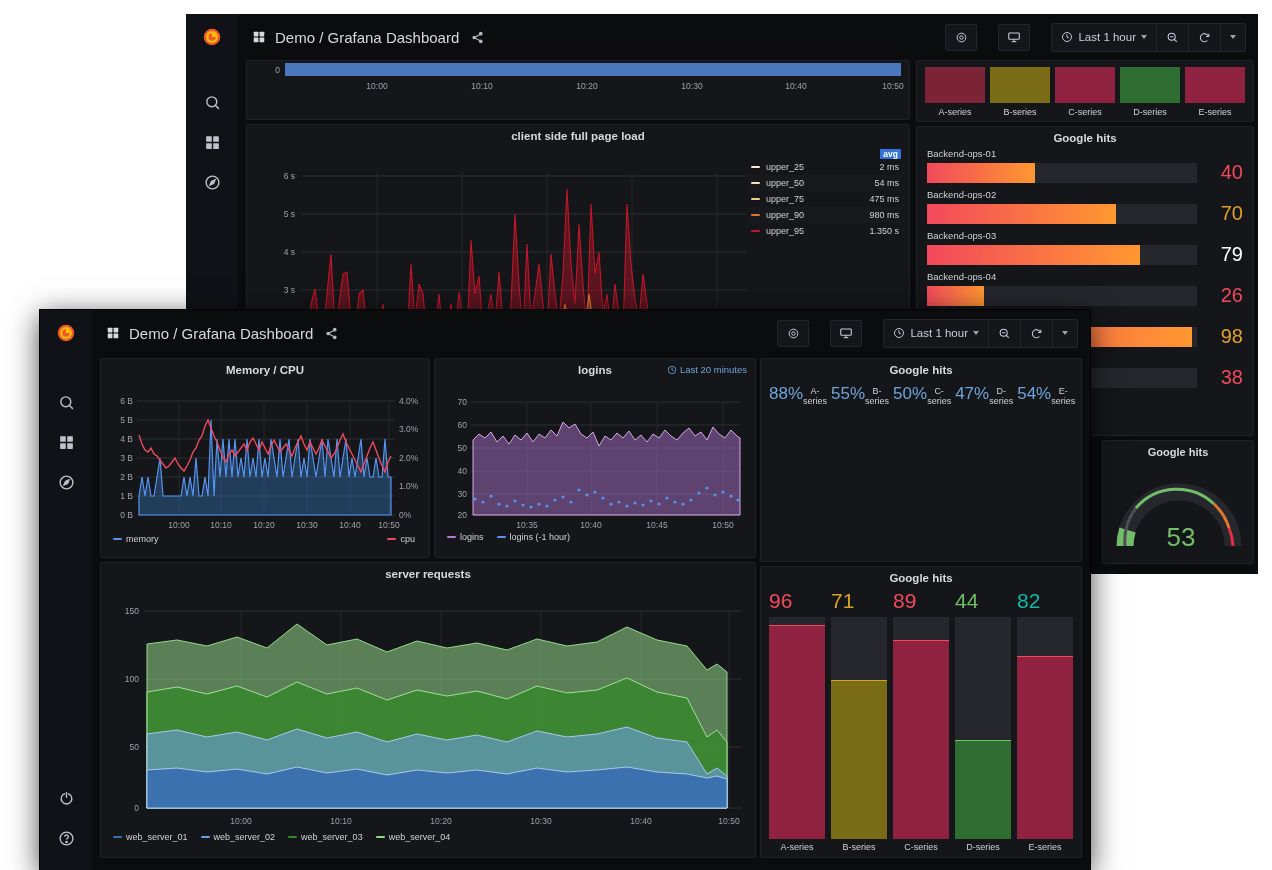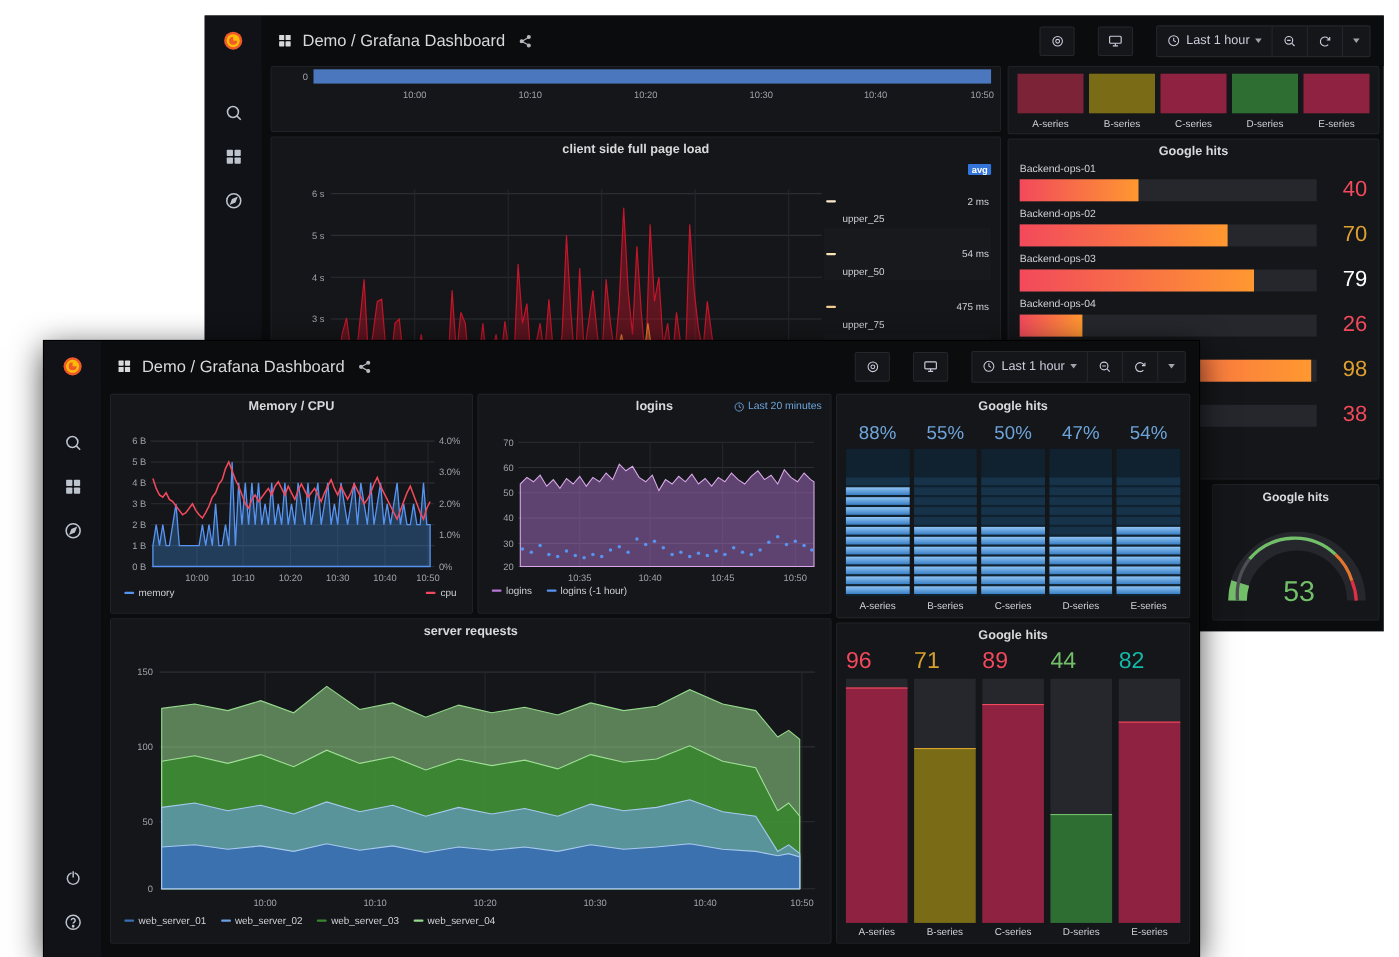--- a/index.html
+++ b/index.html
@@ -57,26 +57,26 @@
 
   .panelhdr-right{position:absolute;right:8px;top:5px;color:#6ea4d9;font-size:9.5px;
                   display:flex;align-items:center;gap:3px;}
 
   
   .tlegend{position:absolute;right:8px;top:24px;width:152px;font-size:9px;}
   .tlegend .hdr{display:flex;justify-content:flex-end;}
   .tlegend .hdr span{background:#3274d9;color:#fff;padding:0 3px;border-radius:1px;font-weight:600;font-size:8.5px;}
   .tlegend .row{display:flex;align-items:center;gap:6px;padding:3px 2px;}
   .tlegend .row:nth-child(odd){background:#18191d;}
-  .tlegend .nm{color:#cfd2d7;flex:1;margin-top:32px;}
+  .tlegend .nm{color:#cfd2d7;flex:1;}
   .tlegend .vl{color:#cfd2d7;text-align:right;}
 
   
   .lcd-wrap{display:flex;height:100%;padding:4px 8px 4px;box-sizing:border-box;gap:4px;}
-  .lcd-col{flex:1;display:flex;flex-direction:column;}
+  .lcd-col{flex:1;display:flex;flex-direction:row;}
   .lcd-val{text-align:center;color:#6ea4d9;font-size:17px;padding:2px 0 4px;}
   .lcd-bars{flex:1;background:#10222f;position:relative;display:flex;flex-direction:column-reverse;
             gap:2px;padding:2px 0;box-sizing:border-box;}
   .lcd-seg{height:7px;background:#16334a;}
   .lcd-seg.on{background:linear-gradient(180deg,#8fc4f5,#3a7fc4);}
   .lcd-lbl{text-align:center;color:#cfd2d7;font-size:9px;padding-top:4px;}
 
   
   .vbg{display:flex;height:100%;padding:2px 8px 4px;box-sizing:border-box;gap:6px;}
   .vbg-col{flex:1;display:flex;flex-direction:column;}

